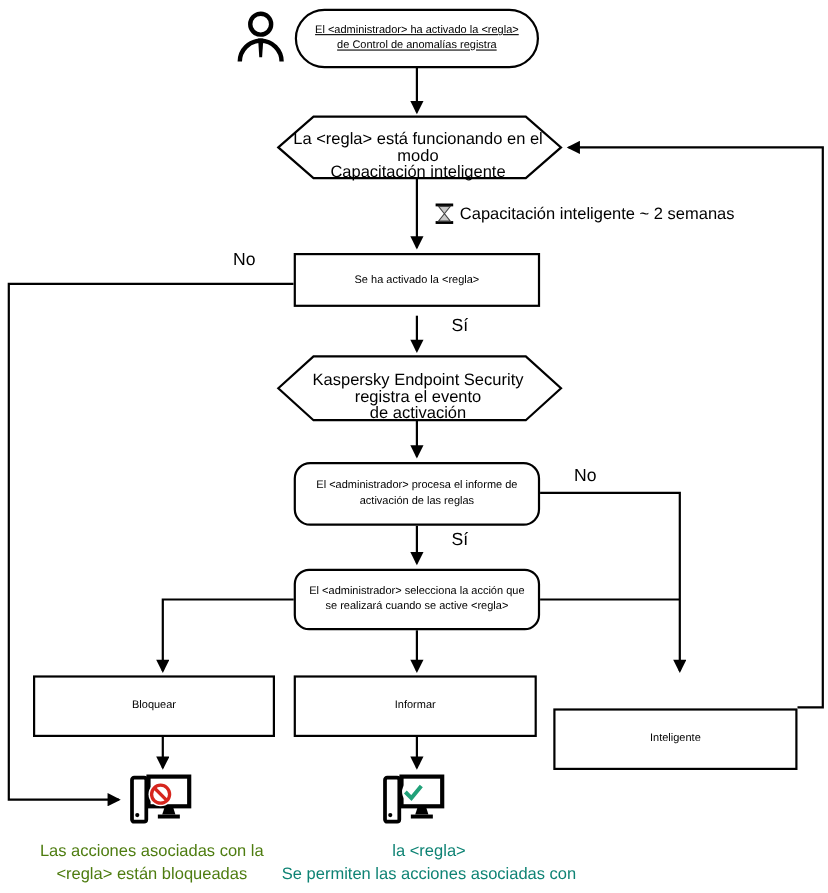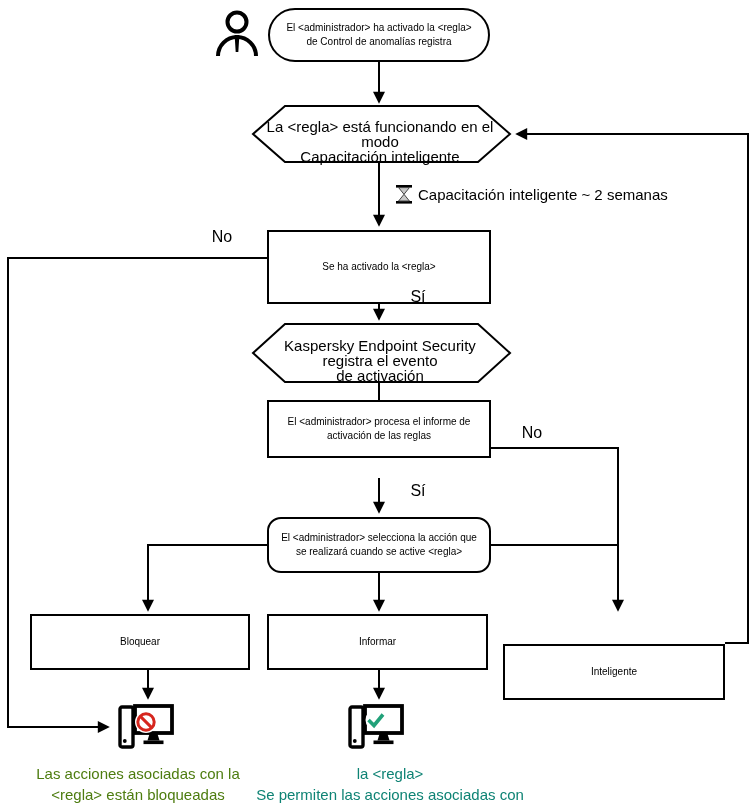--- a/index.html
+++ b/index.html
@@ -6,21 +6,21 @@
   .stage {
     position:relative; width:753px; height:812px; background:#ffffff;
     font-family:"Liberation Sans", sans-serif; color:#000; overflow:hidden;
   }
   svg.layer { position:absolute; left:0; top:0; width:753px; height:812px; }
   .node {
     position:absolute; background:#fff; border:2px solid #000; box-sizing:border-box;
     display:flex; flex-direction:column; align-items:center; justify-content:center;
     text-align:center; font-size:10px; line-height:14px;
   }
-  .stadium { border-radius:27px; }
+  .stadium { border-radius:27px;text-decoration:underline; }
   .hextext {
     position:absolute; text-align:center; font-size:15px; line-height:15px;
   }
   .edge-label { position:absolute; font-size:16px; text-align:center; }
   .timer-label { position:absolute; font-size:15px; white-space:nowrap; }
   .outcome { position:absolute; text-align:center; font-size:15px; line-height:21px; }
   .outcome.blocked { color:#4d7c0f; }
   .outcome.allowed { color:#0e8374; }
 </style>
 </head>
@@ -96,25 +96,25 @@
 
   <div class="hextext" style="left:263px; top:119px; width:234px;">
     <div>La &lt;regla&gt; está funcionando en el modo</div>
     <div>Capacitación inteligente</div>
   </div>
   <div class="hextext" style="left:258px; top:338px; width:244px;">
     <div>Kaspersky Endpoint Security registra el evento</div>
     <div>de activación</div>
   </div>
 
-  <div class="node" style="left:267px; top:230px; width:224px; height:74px;">
+  <div class="node" style="left:267px; top:230px; width:224px; height:49px;">
     <div>Se ha activado la &lt;regla&gt;</div>
   </div>
 
-  <div class="node" style="left:267px; top:400px; width:224px; height:58px;">
+  <div class="node" style="left:267px; top:420px; width:224px; height:58px;border-radius:15px;">
     <div>El &lt;administrador&gt; procesa el informe de</div>
     <div>activación de las reglas</div>
   </div>
 
   <div class="node" style="left:267px; top:517px; width:224px; height:56px;border-radius:14px;">
     <div>El &lt;administrador&gt; selecciona la acción que</div>
     <div>se realizará cuando se active &lt;regla&gt;</div>
   </div>
 
   <div class="node" style="left:30px; top:614px; width:220px; height:56px;">

